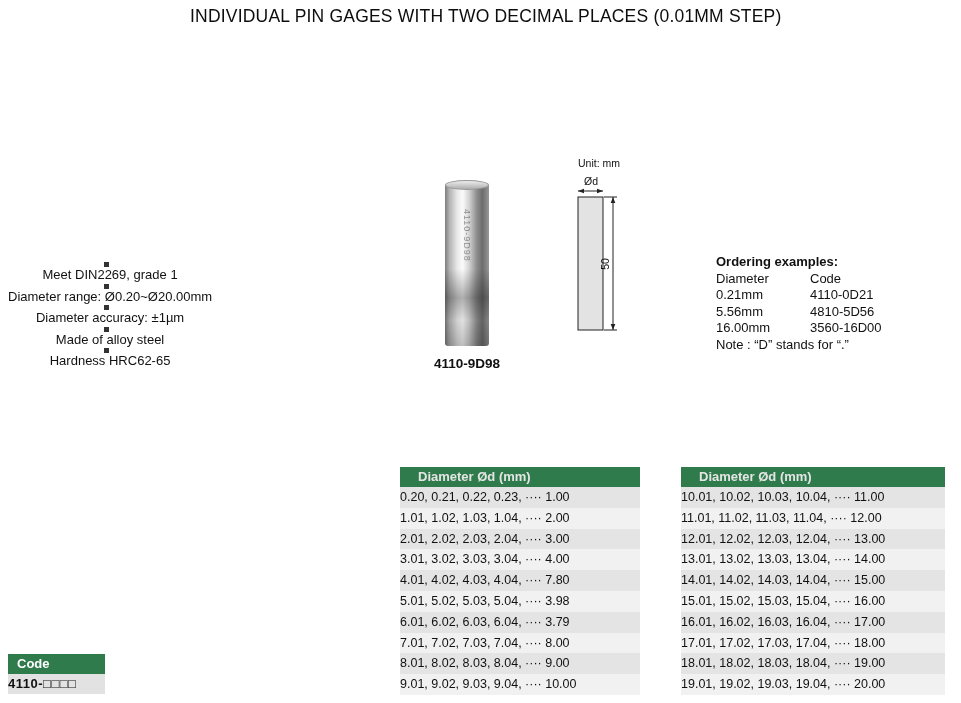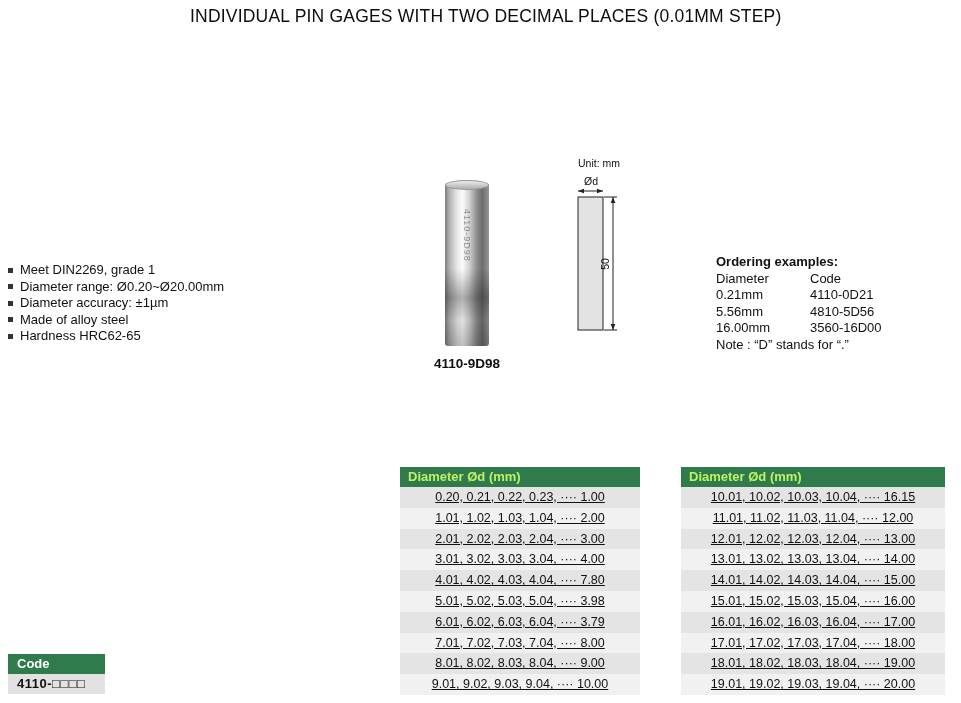--- a/index.html
+++ b/index.html
@@ -5,21 +5,21 @@
   * { margin:0; padding:0; box-sizing:border-box; }
   html,body { background:#ffffff; }
   body { font-family:"Liberation Sans", sans-serif; color:#111; }
   .page { position:relative; width:961px; height:703px; background:#fff; overflow:hidden; }
 
   .title { position:absolute; left:190px; top:6px; width:770px; 
            font-size:17.5px; font-weight:normal; letter-spacing:.2px; color:#0d0d0d; }
 
   
   .features { position:absolute; left:8px; top:262px; list-style:none; }
-  .features li { display:flex; align-items:center; font-size:13px; line-height:16.5px; }
+  .features li { display:flex; align-items:center; font-size:13px; line-height:16.5px;flex-direction:column; }
   .blt { width:5px; height:5px; background:#333; display:inline-block; margin-right:7px; flex:0 0 auto; }
 
   
   .pin { position:absolute; left:445px; top:180px; width:44px; height:166px; }
   .pin-top { position:absolute; top:0; left:0; width:44px; height:10px; border-radius:50%;
              background:linear-gradient(180deg,#ededed,#adadad); border:1px solid #979797; z-index:2; }
   .pin-body { position:absolute; top:5px; left:0; width:44px; height:161px; border-radius:0 0 3px 3px;
     background:
       linear-gradient(180deg, rgba(0,0,0,0) 52%, rgba(0,0,0,.30) 70%, rgba(0,0,0,.10) 84%, rgba(0,0,0,.24) 100%),
       linear-gradient(90deg,#7c7c7c 0%,#b2b2b2 10%,#e9e9e9 28%,#fbfbfb 40%,#d2d2d2 55%,#8e8e8e 72%,#6d6d6d 85%,#979797 100%);
@@ -38,29 +38,29 @@
 
   
   .ordering { position:absolute; left:716px; top:222px; width:210px; font-size:13px; line-height:16.5px;margin-top:32px; }
   .ord-title { font-weight:bold; }
   .ord-row { display:flex;align-items:center; }
   .ord-d { width:94px; }
 
   
   .code-table { position:absolute; left:8px; top:654px; width:97px; font-size:13px; }
   .code-head { background:#2f7b4c; color:#fff; font-weight:bold; height:20px; line-height:20px; padding-left:9px; }
-  .code-val  { background:#e2e2e2; font-weight:bold; height:20px; line-height:20px; padding-left:9px; letter-spacing:.5px; }
+  .code-val  { background:#e2e2e2; font-weight:bold; height:20px; line-height:20px; letter-spacing:.5px; }
 
   
   .dia-table { position:absolute; top:467px; font-size:12.5px; }
   .dia-left  { left:400px; width:240px; }
   .dia-right { left:681px; width:264px; }
-  .dia-head  { background:#2f7b4c; color:#bef264; font-weight:bold; font-size:13px;
-               height:20px; line-height:20px; padding-left:8px; }
-  .dia-row   { height:20.8px; line-height:20.8px; text-align:center; white-space:nowrap;text-decoration:underline; }
+  .dia-head  { background:#2f7b4c; color:#e5e5e5; font-weight:bold; font-size:13px;
+               height:20px; line-height:20px; padding-left:18px; }
+  .dia-row   { height:20.8px; line-height:20.8px; white-space:nowrap; }
   .dia-row:nth-child(even) { background:#e4e4e4; }
   .dia-row:nth-child(odd)  { background:#f1f1f1; }
 </style>
 </head>
 <body>
 
 <div class="page">
 
   <h1 class="title">INDIVIDUAL PIN GAGES WITH TWO DECIMAL PLACES (0.01MM STEP)</h1>
 
@@ -148,21 +148,21 @@
     <div class="dia-row">4.01, 4.02, 4.03, 4.04, ···· 7.80</div>
     <div class="dia-row">5.01, 5.02, 5.03, 5.04, ···· 3.98</div>
     <div class="dia-row">6.01, 6.02, 6.03, 6.04, ···· 3.79</div>
     <div class="dia-row">7.01, 7.02, 7.03, 7.04, ···· 8.00</div>
     <div class="dia-row">8.01, 8.02, 8.03, 8.04, ···· 9.00</div>
     <div class="dia-row">9.01, 9.02, 9.03, 9.04, ···· 10.00</div>
   </div>
 
   <div class="dia-table dia-right">
     <div class="dia-head">Diameter Ød (mm)</div>
-    <div class="dia-row">10.01, 10.02, 10.03, 10.04, ···· 16.15</div>
+    <div class="dia-row">10.01, 10.02, 10.03, 10.04, ···· 11.00</div>
     <div class="dia-row">11.01, 11.02, 11.03, 11.04, ···· 12.00</div>
     <div class="dia-row">12.01, 12.02, 12.03, 12.04, ···· 13.00</div>
     <div class="dia-row">13.01, 13.02, 13.03, 13.04, ···· 14.00</div>
     <div class="dia-row">14.01, 14.02, 14.03, 14.04, ···· 15.00</div>
     <div class="dia-row">15.01, 15.02, 15.03, 15.04, ···· 16.00</div>
     <div class="dia-row">16.01, 16.02, 16.03, 16.04, ···· 17.00</div>
     <div class="dia-row">17.01, 17.02, 17.03, 17.04, ···· 18.00</div>
     <div class="dia-row">18.01, 18.02, 18.03, 18.04, ···· 19.00</div>
     <div class="dia-row">19.01, 19.02, 19.03, 19.04, ···· 20.00</div>
   </div>

